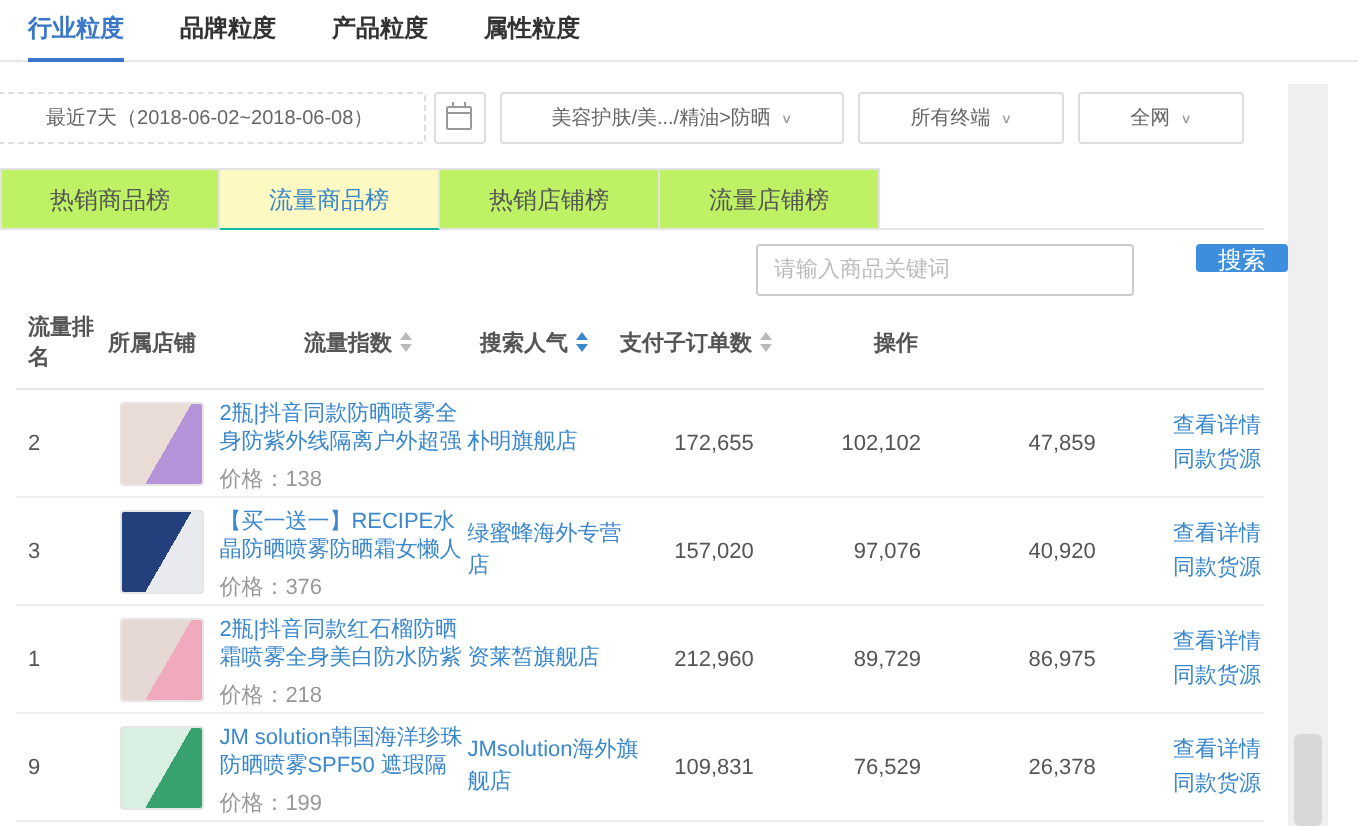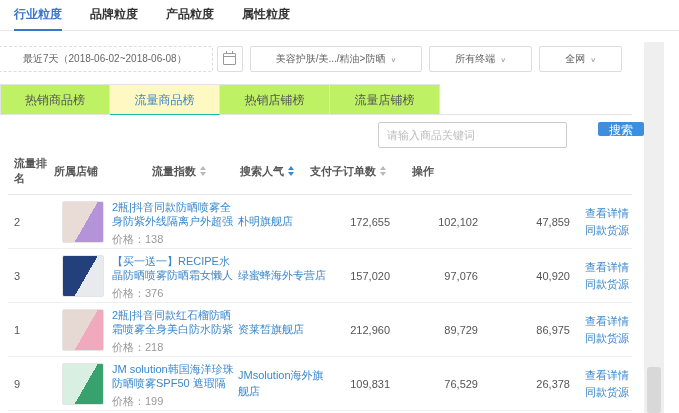--- a/index.html
+++ b/index.html
@@ -55,21 +55,21 @@
   .tr { display:flex; border-bottom:1px solid #efefef; }
   .thead .tr { border-bottom:1px solid #e5e5e5; }
   .th { font-size:11px; font-weight:bold; color:#555; padding:6px 0 8px; display:flex; align-items:center; }
   .td { font-size:11px; color:#555; }
   .c-rank { width:46px; padding-left:6px;align-items:flex-end; }
   .c-prod { width:184px; }
   .c-shop { width:92px; }
   .c-traffic { width:72px; justify-content:flex-end; }
   .c-search { width:88px; justify-content:flex-end; }
   .c-orders { width:92px; justify-content:flex-end; }
-  .c-action { width:50px; justify-content:center; }
+  .c-action { width:50px; justify-content:center;margin-left:25px; }
   .num-h { padding-right:12px;text-align:right; }
 
   .sort { display:inline-flex; flex-direction:column; margin-left:4px; }
   .sort i { display:block; width:0; height:0; border-left:3px solid transparent; border-right:3px solid transparent; }
   .sort .up { border-bottom:4px solid #b9b9b9; margin-bottom:2px; }
   .sort .dn { border-top:4px solid #b9b9b9; }
   .sort.active .up { border-bottom-color:#3a87cc; }
   .sort.active .dn { border-top-color:#3a87cc; }
 
   .row { height:54px; }

